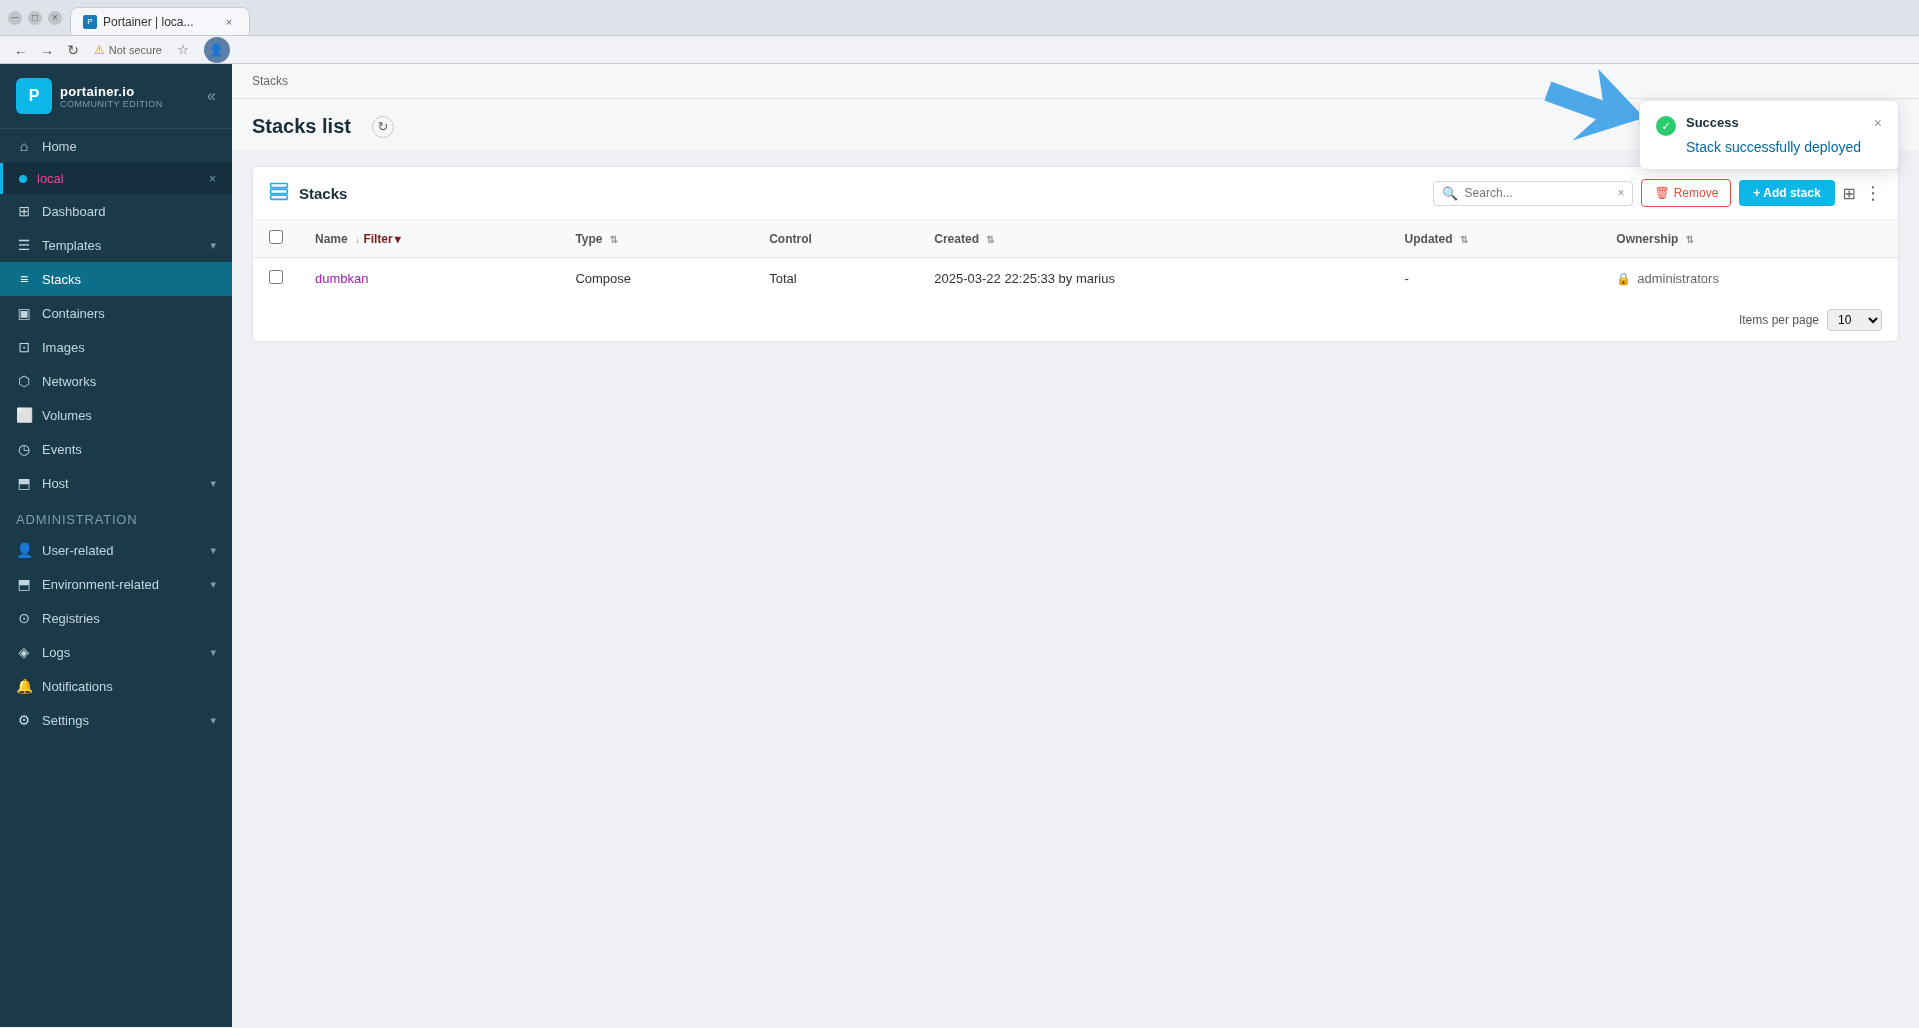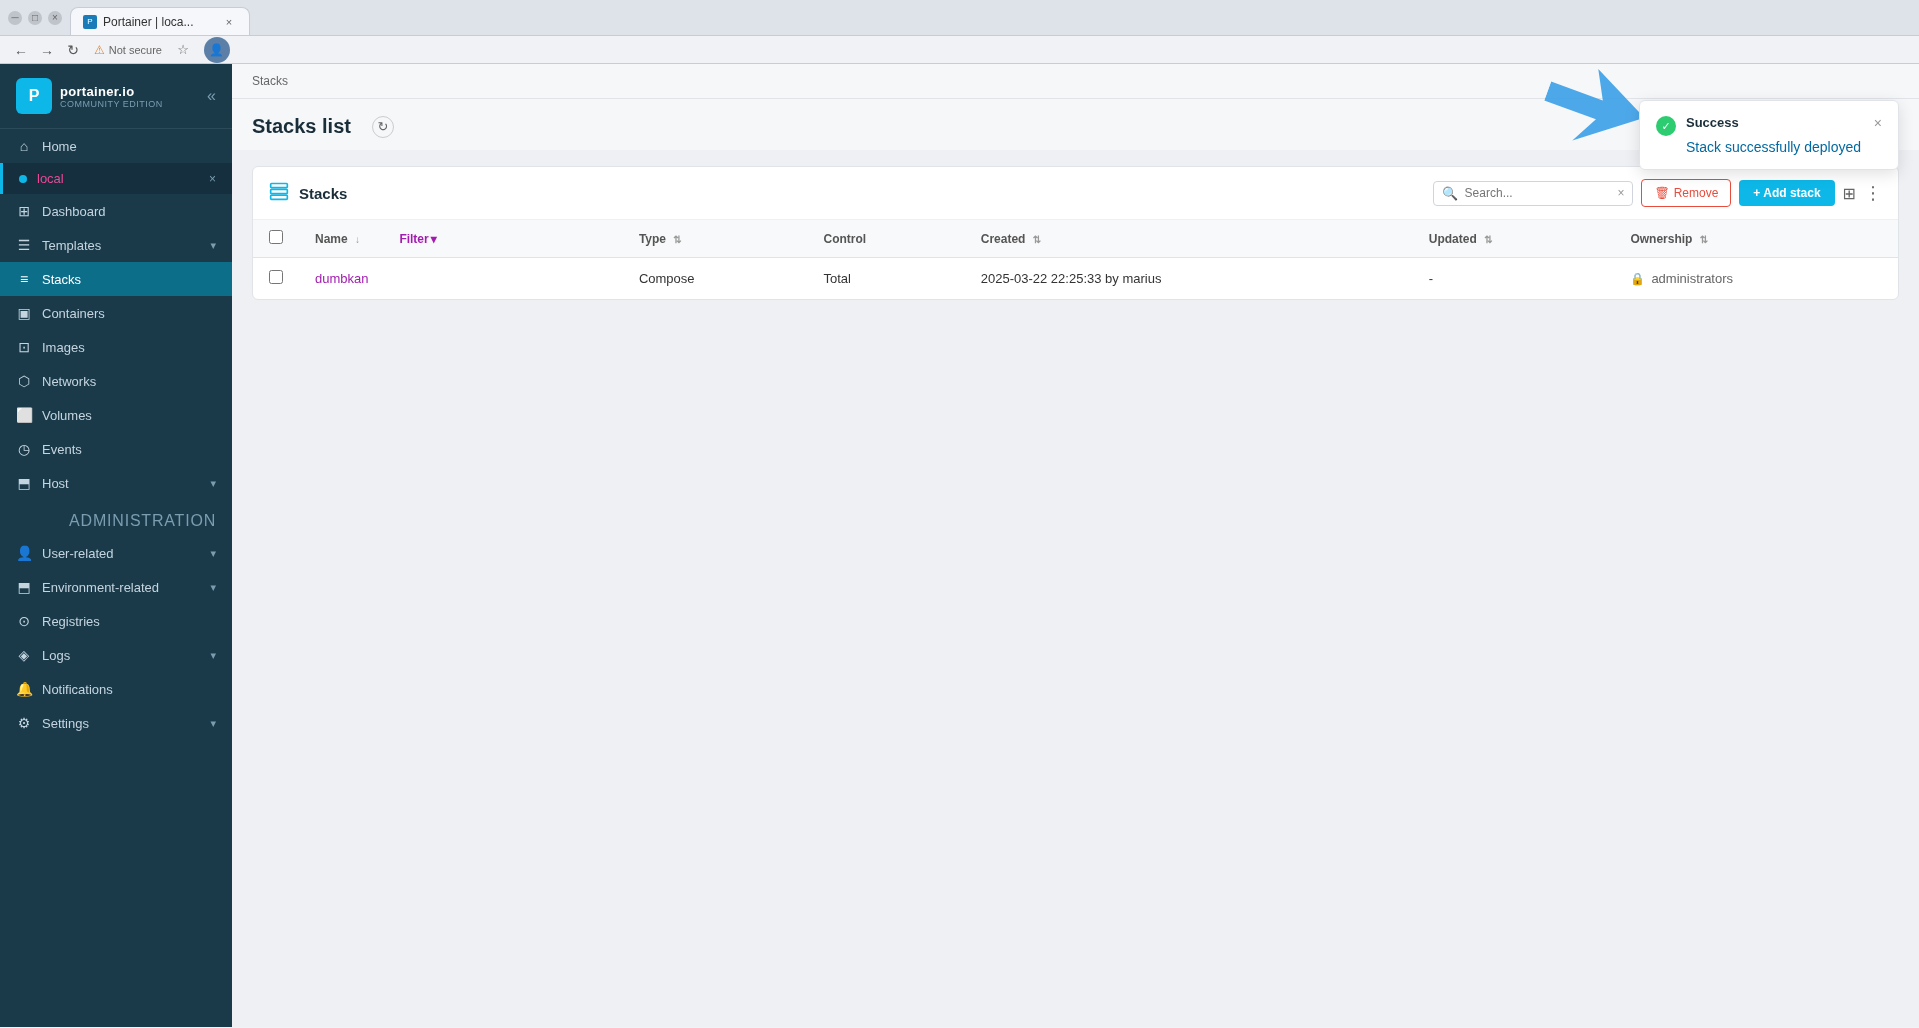--- a/index.html
+++ b/index.html
@@ -31,21 +31,21 @@
     .sidebar::-webkit-scrollbar-thumb { background: #2d5a70; border-radius: 2px; }
     .sidebar-header { padding: 14px 16px; display: flex; align-items: center; justify-content: space-between; border-bottom: 1px solid #2d4a5a; }
     .sidebar-logo { display: flex; align-items: center; gap: 8px; }
     .logo-icon { width: 36px; height: 36px; background: #0db8e8; border-radius: 6px; display: flex; align-items: center; justify-content: center; color: white; font-size: 16px; font-weight: bold; }
     .logo-text { display: flex; flex-direction: column; }
     .logo-title { color: #fff; font-size: 13px; font-weight: 600; letter-spacing: 0.3px; }
     .logo-subtitle { color: #7a9db0; font-size: 9px; letter-spacing: 0.5px; text-transform: uppercase; }
     .sidebar-collapse { color: #7a9db0; cursor: pointer; font-size: 16px; }
     .nav-item { display: flex; align-items: center; gap: 10px; padding: 9px 16px; cursor: pointer; color: #c5d5e0; transition: background 0.15s; }
     .nav-item.active { background: #0d6e8a; color: #fff; }
-    .nav-item.section-header { padding: 12px 16px 6px; font-size: 16px; color: #7a9db0; text-transform: uppercase; letter-spacing: 0.8px; cursor: default; justify-content: flex-end; }
+    .nav-item.section-header { padding: 12px 16px 6px; font-size: 13px; color: #7a9db0; text-transform: uppercase; letter-spacing: 0.8px; cursor: default; }
     .nav-icon { width: 16px; text-align: center; font-size: 14px; flex-shrink: 0; }
     .nav-label { flex: 1; font-size: 13px; }
     .nav-chevron { font-size: 11px; color: #7a9db0; }
     .nav-close { font-size: 12px; color: #7a9db0; }
     .nav-env { display: flex; align-items: center; gap: 10px; padding: 8px 16px; background: #152f3e; border-left: 3px solid #0db8e8; }
     .env-dot { width: 8px; height: 8px; border-radius: 50%; background: #0db8e8; flex-shrink: 0; }
     .env-name { flex: 1; color: #ec4899; font-size: 13px; }
 
     
     .main { flex: 1; display: flex; flex-direction: column; overflow: hidden; }
@@ -70,21 +70,21 @@
     .more-btn { color: #666; font-size: 18px; cursor: pointer; }
 
     
     .table { width: 100%; border-collapse: collapse; }
     .table th { padding: 10px 16px; text-align: left; font-size: 12px; font-weight: 600; color: #555; background: #f8f9fa; border-bottom: 1px solid #e0e4e8; }
     .table td { padding: 12px 16px; font-size: 13px; color: #333; border-bottom: 1px solid #f0f2f5; }
     .table tr:last-child td { border-bottom: none; }
     .checkbox-cell { width: 36px; }
     .checkbox { width: 14px; height: 14px; cursor: pointer; }
     .sort-icon { margin-left: 4px; color: #999; font-size: 10px; }
-    .filter-btn { display: inline-flex; align-items: flex-start; gap: 2px; font-size: 12px; color: #a21caf; cursor: pointer; margin-left: 36px; }
+    .filter-btn { display: inline-flex; align-items: flex-start; gap: 2px; font-size: 12px; color: #7f1d1d; cursor: pointer; }
     .link { color: #a21caf; text-decoration: none; cursor: pointer; }
     .items-per-page { display: flex; align-items: center; gap: 8px; justify-content: flex-end; padding: 10px 16px; font-size: 12px; color: #555; }
     .items-per-page select { padding: 2px 6px; border: 1px solid #ccc; border-radius: 4px; font-size: 12px; }
     .ownership-cell { display: flex; align-items: center; gap: 6px; color: #666; }
     .ownership-icon { font-size: 12px; }
 
     
     .toast { position: fixed; top: 100px; right: 20px; background: #fff; border: 1px solid #e0e4e8; border-radius: 6px; padding: 14px 16px; display: flex; align-items: flex-start; gap: 10px; box-shadow: 0 4px 16px rgba(0,0,0,0.12); width: 260px; z-index: 1000; }
     .toast-icon { width: 20px; height: 20px; border-radius: 50%; background: #2ecc71; display: flex; align-items: center; justify-content: center; color: white; font-size: 11px; flex-shrink: 0; margin-top: 1px; }
     .toast-content { flex: 1; }
@@ -306,20 +306,29 @@
               <td>-</td>
               <td>
                 <div class="ownership-cell">
                   <span class="ownership-icon">🔒</span>
                   <span>administrators</span>
                 </div>
               </td>
             </tr>
           </tbody>
         </table>
+        <div class="items-per-page">
+          <span>Items per page</span>
+          <select>
+            <option>10</option>
+            <option>25</option>
+            <option>50</option>
+            <option>100</option>
+          </select>
+        </div>
       </div>
     </div>
   </div>
 </div>
 
 <div class="arrow-annotation">
   <svg class="arrow-svg" width="100" height="80" viewBox="0 0 100 80">
     <polygon points="100,30 40,0 55,28 0,28 0,48 55,48 40,76" fill="#3b9fe8" opacity="0.9"></polygon>
   </svg>
 </div>

